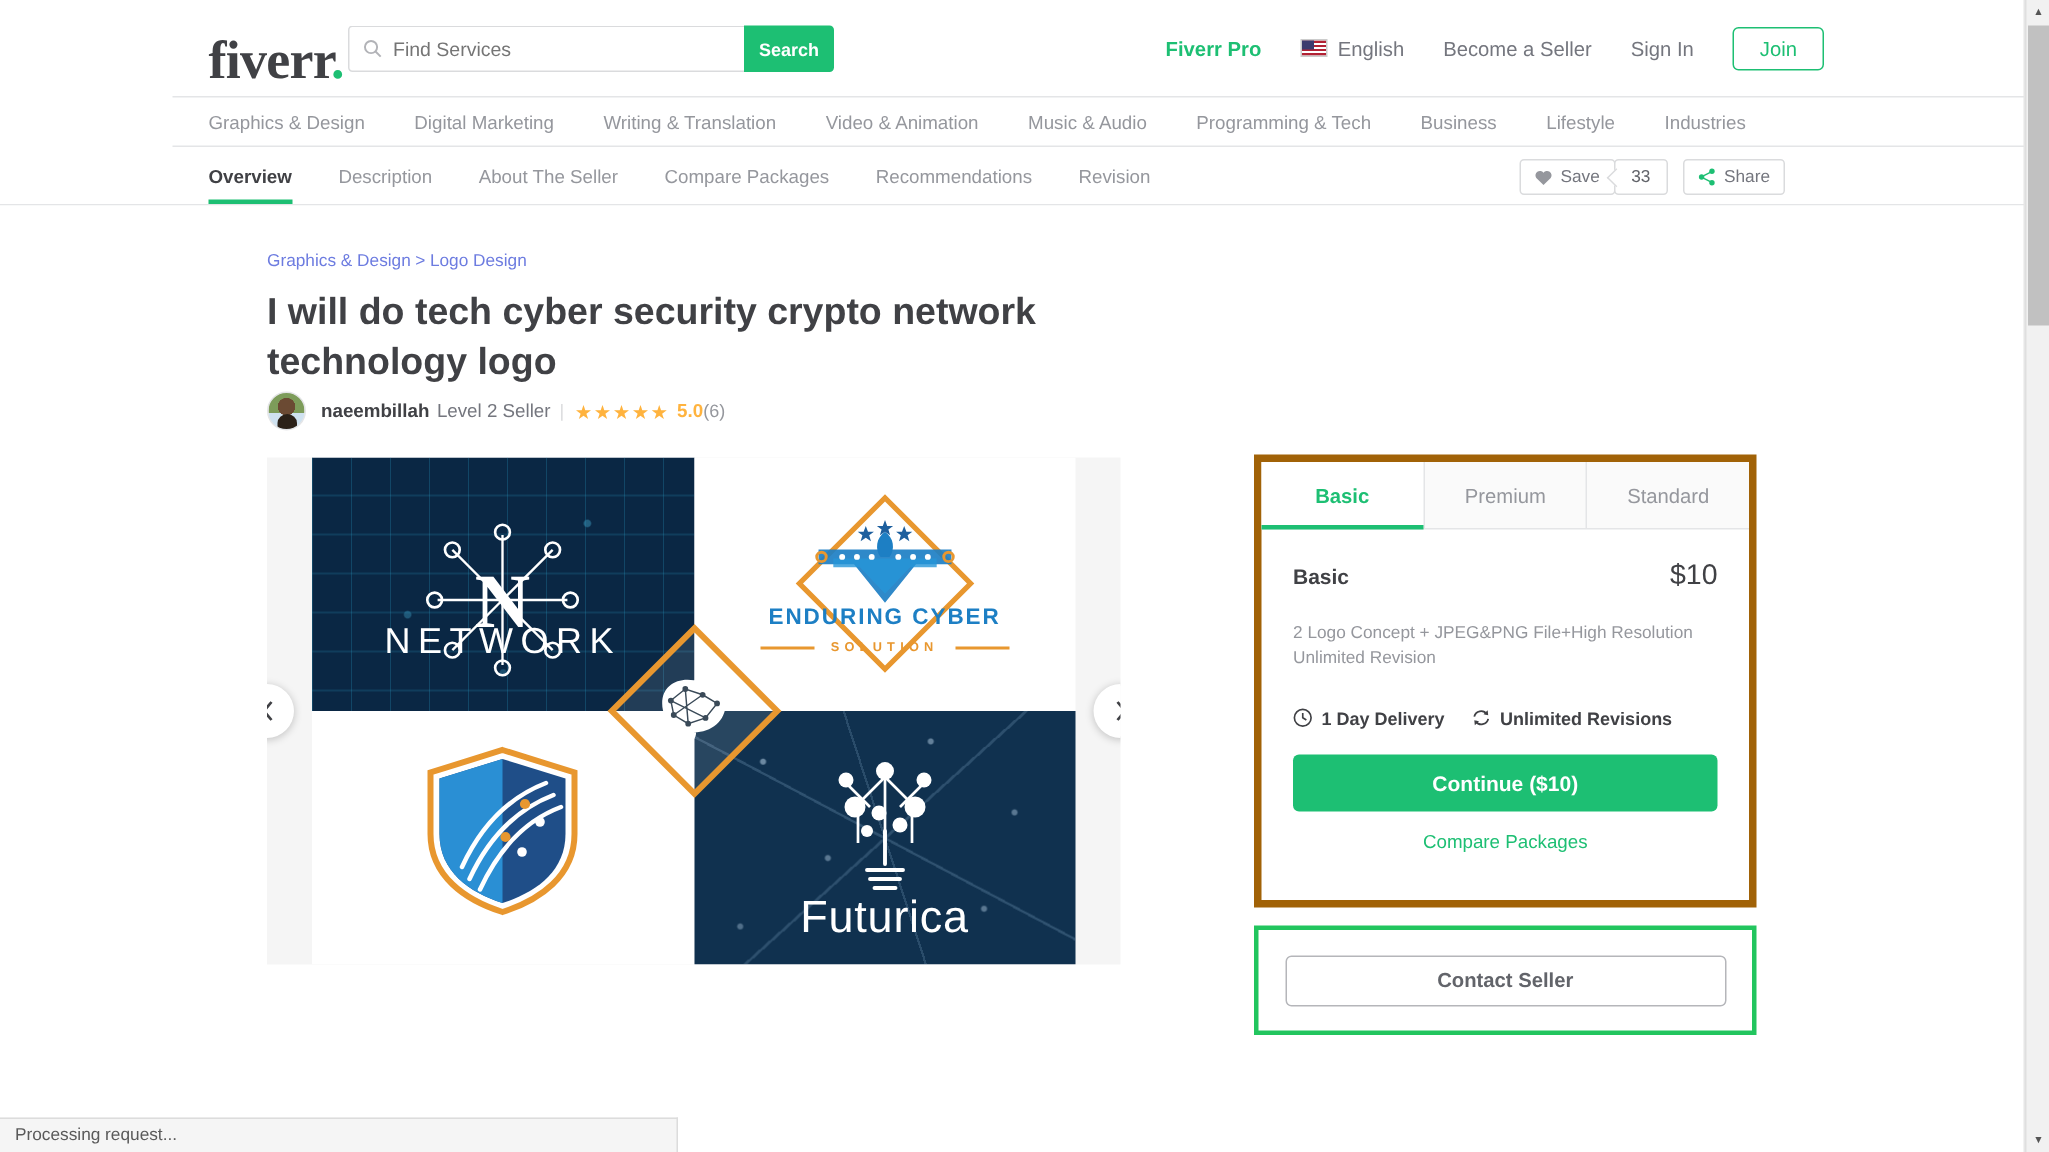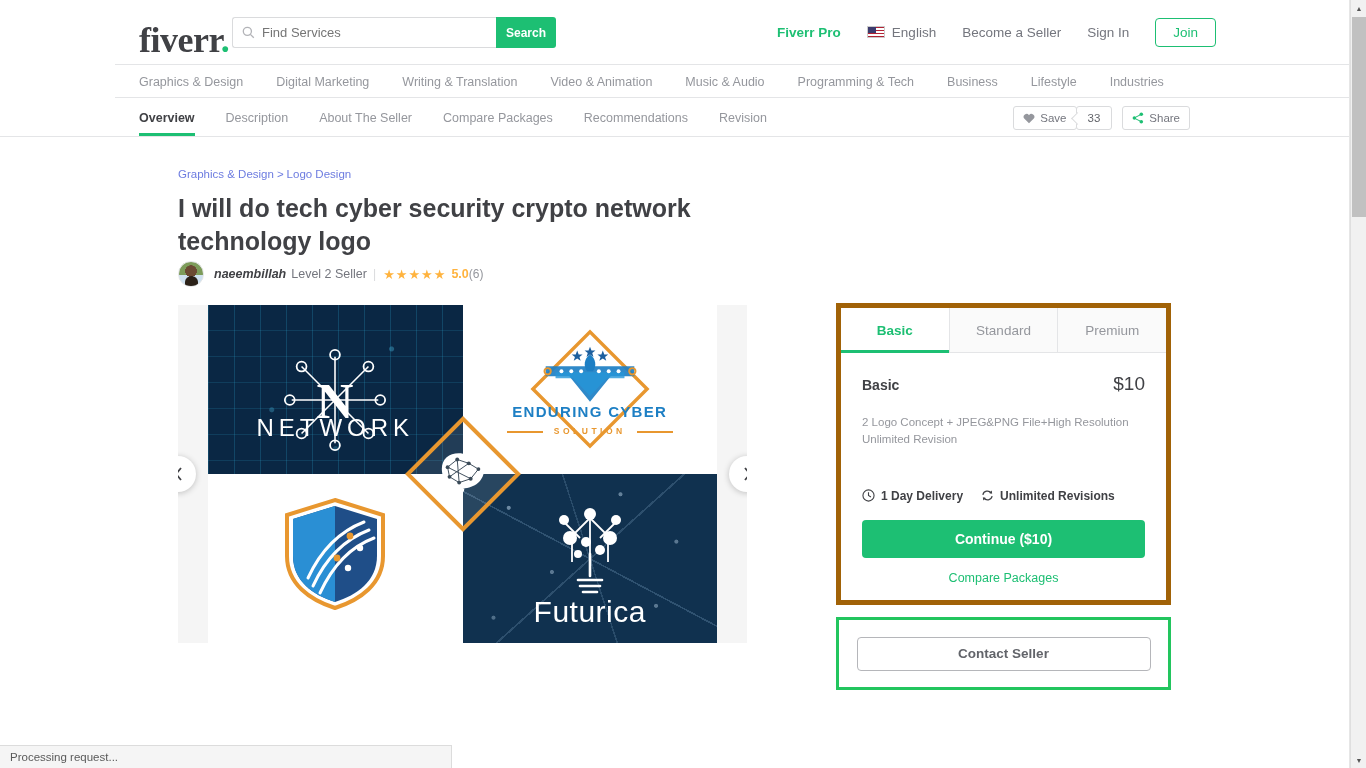--- a/index.html
+++ b/index.html
@@ -121,21 +121,21 @@
   .avatar {
     width:26px; height:26px; border-radius:50%; margin-right:10px; flex:0 0 auto;
     background: radial-gradient(circle at 50% 38%, #6b4a33 0 30%, transparent 31%),
                 linear-gradient(to bottom, #7d9c5a 0 55%, #cfe2f0 55% 100%);
     border:1px solid #e4e5e7; overflow:hidden; position:relative;
   }
   .avatar::after{
     content:""; position:absolute; left:6px; top:14px; width:13px; height:12px;
     border-radius:50% 50% 0 0; background:#2b2118;
   }
-  .seller-name { font-size:12.5px; font-weight:700; color:#404145; margin-right:5px;font-style:italic; }
+  .seller-name { font-size:12.5px; font-weight:700; color:#404145; margin-right:5px; }
   .seller-level { font-size:12.5px; color:#74767e; margin-right:6px; }
   .divider-bar { color:#dadbdd; margin-right:7px; font-size:12px; }
   .stars { color:#ffb33e; font-size:13px; letter-spacing:1px; margin-right:5px; }
   .rating { color:#ffb33e; font-size:12.5px; font-weight:700; margin-right:0; }
   .rating-count { color:#95979d; font-size:12px; }
 
   
   .gallery {
     position:absolute; left:178px; top:168px; width:569px; height:338px;
     background:#f5f5f5; overflow:hidden;
@@ -218,21 +218,21 @@
   .pkg-tab:last-child { border-right:none; }
   .pkg-tab.active { background:#fff; color:#1dbf73; font-weight:700; }
   .pkg-tab.active::after {
     content:""; position:absolute; left:0; right:0; bottom:-1px; height:3px; background:#1dbf73;
   }
   .pkg-body { padding:20px 21px 0; }
   .pkg-head { display:flex; justify-content:space-between; align-items:baseline; }
   .pkg-name { font-size:14px; font-weight:700; color:#404145; }
   .pkg-price { font-size:19px; color:#404145; }
   .pkg-desc { margin-top:19px; font-size:11.5px; color:#95979d; line-height:1.5; }
-  .pkg-meta { margin-top:40px; display:flex; align-items:center; font-size:12px; color:#404145; font-weight:700; }
+  .pkg-meta { margin-top:23px; display:flex; align-items:center; font-size:12px; color:#404145; font-weight:700; }
   .pkg-meta .m { display:flex; align-items:center; margin-right:18px; }
   .pkg-meta .m .ic { margin-right:6px; display:flex; }
   .whats-included {
     margin-top:14px; display:flex; align-items:center; justify-content:space-between;
     font-size:12px; font-weight:700; color:#404145; cursor:pointer;
   }
   .chev { color:#62646a; font-size:13px; }
   .continue-btn {
     margin-top:17px; width:100%; height:38px; background:#1dbf73; color:#fff;
     border:none; border-radius:4px; font-size:14px; font-weight:700;
@@ -514,22 +514,22 @@
       <div class="arrow arrow-right">
         <svg width="9" height="14" viewBox="0 0 9 14">
           <polyline points="2,1 7,7 2,13" fill="none" stroke="#404145" stroke-width="1.8"></polyline>
         </svg>
       </div>
     </div>
 
     <div class="panel">
       <div class="pkg-tabs" id="pkg-tabs">
           <div class="pkg-tab active">Basic</div>
+          <div class="pkg-tab">Premium</div>
           <div class="pkg-tab">Standard</div>
-          <div class="pkg-tab">Premium</div>
         </div>
       <div class="pkg-body">
         <div class="pkg-head">
           <span class="pkg-name">Basic</span>
           <span class="pkg-price">$10</span>
         </div>
         <div class="pkg-desc">2 Logo Concept + JPEG&amp;PNG File+High Resolution Unlimited Revision</div>
         <div class="pkg-meta">
           <span class="m">
             <span class="ic">

